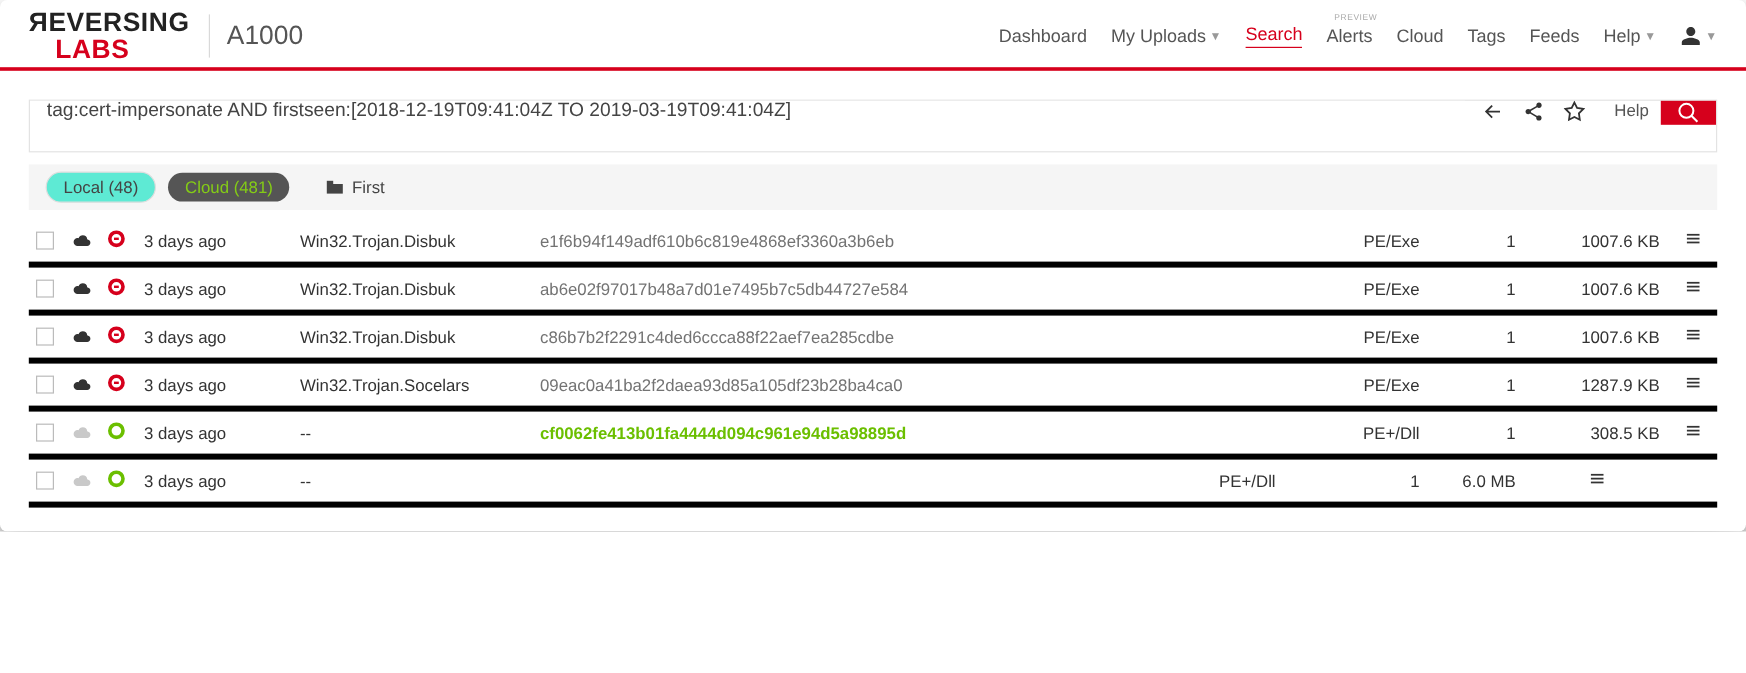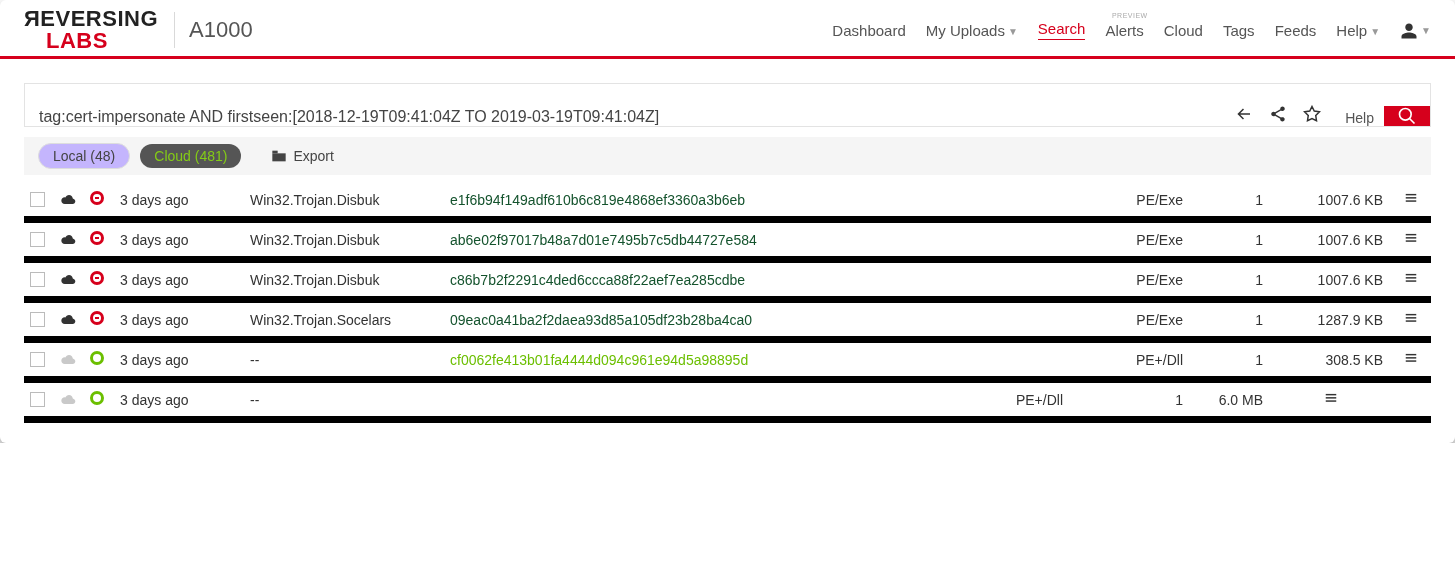--- a/index.html
+++ b/index.html
@@ -47,21 +47,21 @@
   .nav-item { cursor: pointer; position:relative; }
   .nav-item.active { color: #d6001c; border-bottom:1px solid #d6001c; padding-bottom:2px;}
   .caret { font-size: 10px; color:#999; margin-left:3px; vertical-align: middle;}
   .preview-tag { position:absolute; top:-10px; right:-4px; font-size:7px; color:#aaa; letter-spacing:.5px;}
   .user-icon svg { width:18px; height:18px; fill:#333; vertical-align:middle;}
 
   
   .searchbar-wrap { padding: 24px 24px 10px 24px; }
   .searchbar {
     display: flex;
-    align-items: flex-end;
+    align-items: flex-start;
     border: 1px solid #e3e3e3;
     height: 44px;
   }
   .searchbar input {
     flex: 1;
     border: none;
     outline: none;
     font-size: 16px;
     padding: 0 14px;
     color: #444;
@@ -86,52 +86,52 @@
     align-items:center;
     padding: 6px 14px;
     gap: 10px;
   }
   .pill {
     border-radius: 14px;
     padding: 4px 14px;
     font-size: 14px;
     cursor:pointer;
   }
-  .pill.light { background:#c4b5fd; border:1px solid #ddd; color:#444;}
+  .pill.light { background:#5eead4; border:1px solid #ddd; color:#444;}
   .pill.dark { background:#555; color:#84cc16; }
   .export { margin-left: 20px; display:flex; align-items:center; gap:6px; color:#444; cursor:pointer;}
   .export svg { width:16px; height:14px; fill:#444; }
 
   
   .table { padding: 8px 24px 20px 24px; }
   .thead, .trow {
     display: grid;
     grid-template-columns: 36px 30px 30px 130px 200px 1fr 120px 80px 120px 40px;
     align-items: center;
     min-height: 40px;
-    border-bottom: 7px solid #000000;
+    border-bottom: 5px solid #000000;
     font-size: 14px;
   }
   .thead { color:#444; font-weight:400; border-bottom:1px solid #e0e0e0; height:44px;}
   .thead .hcell { text-decoration: underline; text-underline-offset:2px; cursor:pointer; color:#444;}
   .thead .nohdr { text-decoration:none; cursor:default;}
   .thead .sort-ind { font-size:11px; color:#888; margin-left:4px; text-decoration:none; display:inline-block;}
   .num { text-align:right; padding-right:8px;}
   .cb {
     width:15px; height:15px; border:1px solid #bbb; background:#fff; cursor:pointer; margin-left:6px;
   }
   .cloud svg { width:16px; height:12px; }
   .cloud.dark svg { fill:#333; }
   .cloud.light svg { fill:#c9c9c9; }
   .status { width:14px; height:14px; border-radius:50%; display:inline-block; position:relative;}
   .status.bad { border:3px solid #d6001c; }
   .status.bad::after { content:""; position:absolute; left:2px; right:2px; top:50%; height:2px; background:#d6001c; transform:translateY(-50%);}
   .status.good { border:3px solid #6bbf00; }
-  .hash { color:#14532d; cursor:pointer; word-break:break-all;}
-  .hash.green { color:#6bbf00; }
+  .hash { color:#737373; cursor:pointer; word-break:break-all;}
+  .hash.green { color:#6bbf00;font-weight:bold; }
   .rowmenu { cursor:pointer; color:#333; text-align:center;}
   .rowmenu svg { width:14px; height:14px; fill:#333;}
   .circle-reload { color:#bbb; }
   .circle-reload svg { width:14px; height:14px; fill:none; stroke:#bbb; stroke-width:2;}
 </style>
 </head>
 <body>
 
 <div class="frame">
 
@@ -198,21 +198,21 @@
   </div>
 
   <div class="strip">
     <span class="pill light">Local (48)</span>
     <span class="pill dark">Cloud (481)</span>
     <span class="export">
       <svg viewBox="0 0 24 20">
           <rect x="2" y="6" width="20" height="12"></rect>
           <rect x="2" y="2" width="8" height="4"></rect>
         </svg>
-      <span>Export</span>
+      <span>First</span>
     </span>
   </div>
 
   <div class="table">
     <div id="rows">
         <div class="trow">
           <div>
             <div class="cb"></div>
           </div>
           <div class="cloud dark"><svg viewBox="0 0 24 16">

